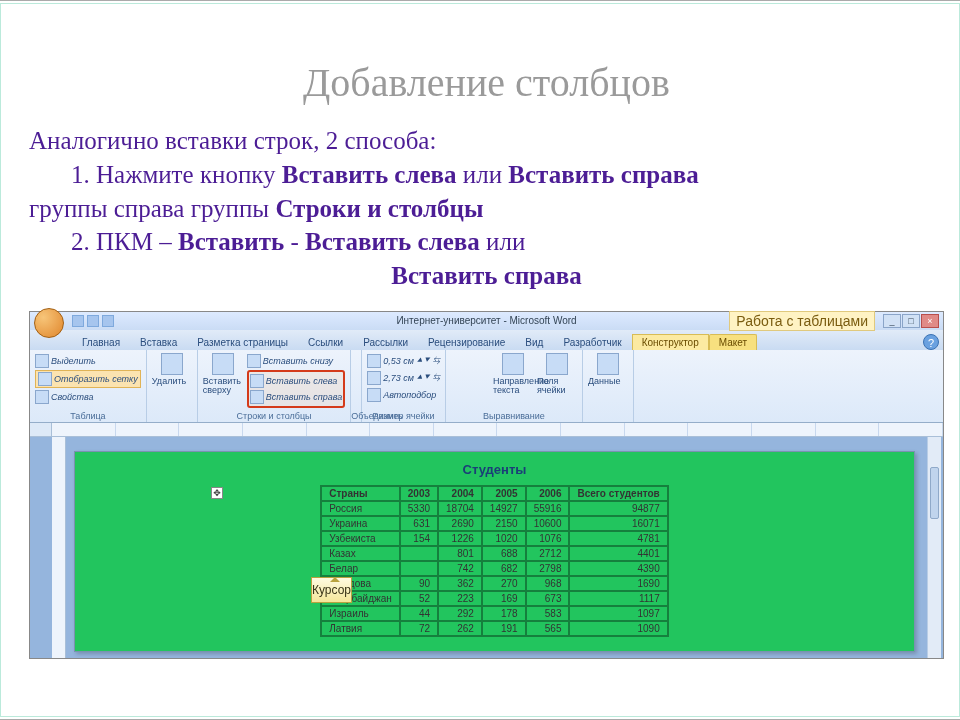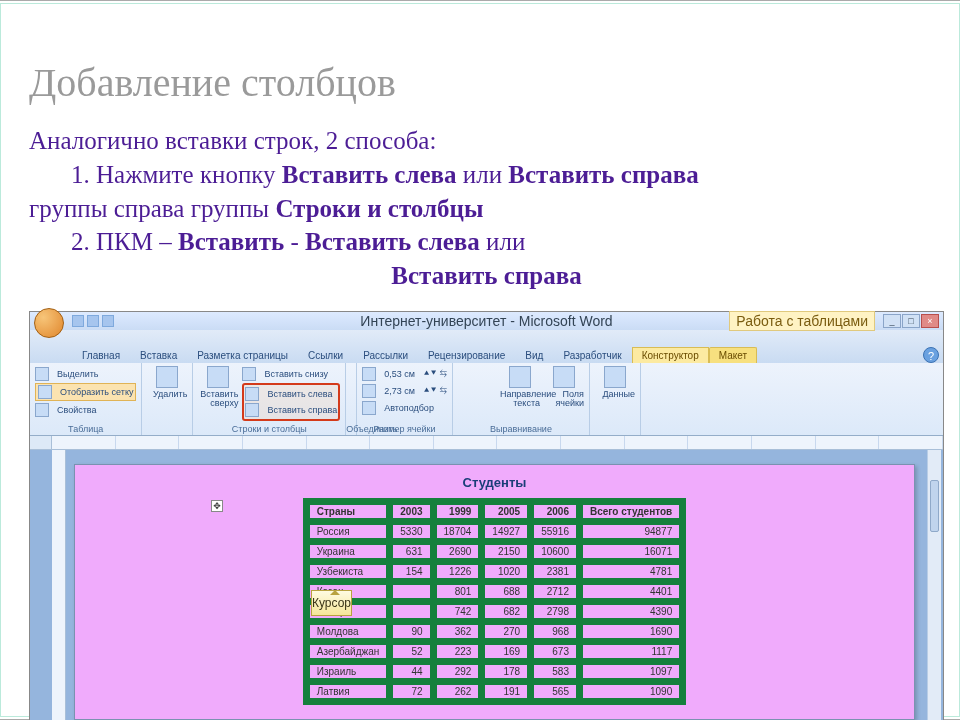--- a/index.html
+++ b/index.html
@@ -1,70 +1,70 @@
 <!DOCTYPE html>
 <html><head>
 <meta charset="utf-8">
 <style>
 * { margin:0; padding:0; box-sizing:border-box; }
 body { width:960px; height:720px; font-family:"Times New Roman", serif; background:#fff; position:relative; overflow:hidden; }
 
 .frame { border-top:1px solid #aaa; border-bottom:1px solid #aaa; height:720px; padding:2px 0; }
 .inner-frame { border:1px solid #bbeadb; height:100%; padding:55px 15px 15px 28px; background:#fff; }
 
-.title { font-size:40px; color:#9a9a9a; font-weight:400; margin-bottom:18px; }
+.title { font-size:40px; color:#9a9a9a; font-weight:400; margin-bottom:18px;text-align:center; }
 .body-text { font-size:25px; color:#4c1d95; line-height:1.35; }
 .body-text b { font-weight:bold; }
 .indent { padding-left:42px; }
 .center { text-align:center; }
 
 
 .shot { margin-top:18px; border:1px solid #888; background:#e9effa; font-family:"Segoe UI", Tahoma, sans-serif; font-size:10px; color:#333; }
 
 .win-title { background:linear-gradient(#ddeaff,#cadcf5); height:18px; display:flex; align-items:center; padding:0 4px; position:relative; }
 .orb { width:30px; height:30px; border-radius:50%; background:radial-gradient(circle at 30% 30%, #f7c579, #e0862c); border:1px solid #a35f12; margin-top:4px; margin-right:6px; flex-shrink:0; }
 .qat { display:flex; gap:3px; margin-left:2px; }
 .qat i { width:12px; height:12px; background:#a6c5ee; border:1px solid #7ea9dd; }
-.win-name { position:absolute; left:50%; transform:translateX(-50%); color:#345; font-size:14px; }
+.win-name { position:absolute; left:50%; transform:translateX(-50%); color:#345; font-size:10px; }
 .tbl-tools { margin-left:auto; background:#fff3c4; border:1px solid #e0c97d; padding:1px 6px; color:#7a5c10; font-size:14px; }
 .win-ctrl { margin-left:8px; display:flex; gap:1px; }
 .win-ctrl span { width:18px; height:14px; background:#d1e1f5; border:1px solid #8aa4c8; font-size:9px; text-align:center; line-height:12px; color:#345; }
 .win-ctrl .x { background:#e08a87; border-color:#b84f4d; color:#fff; }
 
-.tabs { display:flex; background:linear-gradient(#e1ebf8,#c9dbf2); height:33px; align-items:flex-end; padding-left:42px; }
+.tabs { display:flex; background:linear-gradient(#e1ebf8,#c9dbf2); height:20px; align-items:flex-end; padding-left:42px; }
 .tab { padding:2px 9px; color:#2a4d7d; font-size:10px; border:1px solid transparent; border-bottom:none; }
 .tab.active { background:#f1f6fc; border-color:#9cb7d8; border-radius:2px 2px 0 0; }
 .tab.context { background:#fceaa1; color:#6a4c00; border-color:#d8bc55; }
 .tab.ctx2 { background:#f7e07f; }
 
 .ribbon { background:linear-gradient(#edf3fc,#dce9f9); display:flex; min-height:72px; border-bottom:1px solid #94adc9; }
 .group { border-right:1px solid #b8cde6; padding:3px 5px 14px; position:relative; display:flex; flex-direction:column; }
 .group-label { position:absolute; bottom:1px; left:0; right:0; text-align:center; color:#4a6d98; font-size:9px; }
 .gitems { display:flex; gap:4px; align-items:flex-start; }
-.vbtn { text-align:right; width:40px; }
+.vbtn { text-align:left; width:40px; }
 .vbtn .ic { width:22px; height:22px; margin:0 auto 2px; background:#c7dcf6; border:1px solid #8aa7cd; }
 .vbtn span { font-size:9px; color:#2a4d7d; display:block; line-height:1.05; }
-.mini { display:flex; align-items:center; gap:8px; padding:1px 0; font-size:9px; color:#2a4d7d; white-space:nowrap; }
+.mini { display:flex; align-items:center; gap:2px; padding:1px 0; font-size:9px; color:#2a4d7d; white-space:nowrap;font-style:italic; }
 .mini .ic { width:14px; height:14px; background:#c7dcf6; border:1px solid #8aa7cd; flex-shrink:0; }
 .stack { display:flex; flex-direction:column; gap:1px; }
 .hl { border:2px solid #d43a1a; border-radius:3px; padding:1px; background:rgba(255,200,150,0.2); }
 .help { width:16px; height:16px; border-radius:50%; background:#6aa1e0; color:#fff; font-size:11px; text-align:center; line-height:16px; margin:3px 4px 0 auto; border:1px solid #3b72b3; }
 
 .ruler { height:14px; background:#eef4fc; border-bottom:1px solid #a9bfd8; display:flex; }
 .ruler .side { width:22px; background:#dde9f7; border-right:1px solid #a9bfd8; }
 .ruler .h { flex:1; display:flex; }
 .ruler .h i { flex:1; border-right:1px solid #c8d8ee; }
 
 .page-area { background:#95b5dd; padding:14px 28px 6px 44px; position:relative; }
 .vruler { position:absolute; left:22px; top:0; bottom:0; width:14px; background:#eef4fc; border-right:1px solid #a9bfd8; }
-.paper { background:#f0abfc; border:1px solid #7a92b0; box-shadow:2px 2px 4px rgba(0,0,0,0.2); padding:10px 30px 14px; position:relative; }
+.paper { background:#22c55e; border:1px solid #7a92b0; box-shadow:2px 2px 4px rgba(0,0,0,0.2); padding:10px 30px 14px; position:relative; }
 .doc-title { color:#1a3e78; font-weight:bold; text-align:center; font-size:13px; margin-bottom:8px; }
 .tbl-move { position:absolute; left:136px; top:35px; width:12px; height:12px; border:1px solid #888; background:#fff; font-size:9px; text-align:center; line-height:10px; }
 table.doc { border-collapse:collapse; margin:0 auto; font-size:10px; }
-table.doc td, table.doc th { border:7px solid #15803d; padding:1px 7px; text-align:right; }
+table.doc td, table.doc th { border:2px solid #15803d; padding:1px 7px; text-align:right; }
 table.doc td.l, table.doc th.l { text-align:left; }
 .callout { position:absolute; background:linear-gradient(#fefbe1,#f5e69a); border:1px solid #b8a23f; padding:5px 0; font-size:12px; color:#3a3417; left:236px; top:125px; }
 .callout::before { content:""; position:absolute; top:-6px; left:18px; border:5px solid transparent; border-bottom-color:#b8a23f; }
 .scroll-v { position:absolute; right:2px; top:0; bottom:0; width:14px; background:#e2ebf7; border-left:1px solid #b8cde6; }
 .scroll-v::before { content:""; position:absolute; top:30px; left:2px; right:2px; height:50px; background:#c0d4ed; border:1px solid #8fa9c9; border-radius:2px; }
 </style>
 </head>
 <body>
 
 <div class="frame">
@@ -244,21 +244,21 @@
     <div class="vruler"></div>
     <div class="scroll-v"></div>
     <div class="paper">
       <div class="doc-title">Студенты</div>
       <div class="tbl-move">✥</div>
       <table class="doc">
         <tbody>
                 <tr>
           <th class="l">Страны</th>
           <th>2003</th>
-          <th>1999</th>
+          <th>2004</th>
           <th>2005</th>
           <th>2006</th>
           <th class="l">Всего студентов</th>
         </tr>
         <tr>
                   <td class="l">Россия</td>
                   <td>5330</td>
                   <td>18704</td>
                   <td>14927</td>
                   <td>55916</td>
@@ -270,21 +270,21 @@
                   <td>2690</td>
                   <td>2150</td>
                   <td>10600</td>
                   <td>16071</td>
                 </tr>
         <tr>
                   <td class="l">Узбекиста</td>
                   <td>154</td>
                   <td>1226</td>
                   <td>1020</td>
-                  <td>2381</td>
+                  <td>1076</td>
                   <td>4781</td>
                 </tr>
         <tr>
                   <td class="l">Казах</td>
                   <td></td>
                   <td>801</td>
                   <td>688</td>
                   <td>2712</td>
                   <td>4401</td>
                 </tr>

